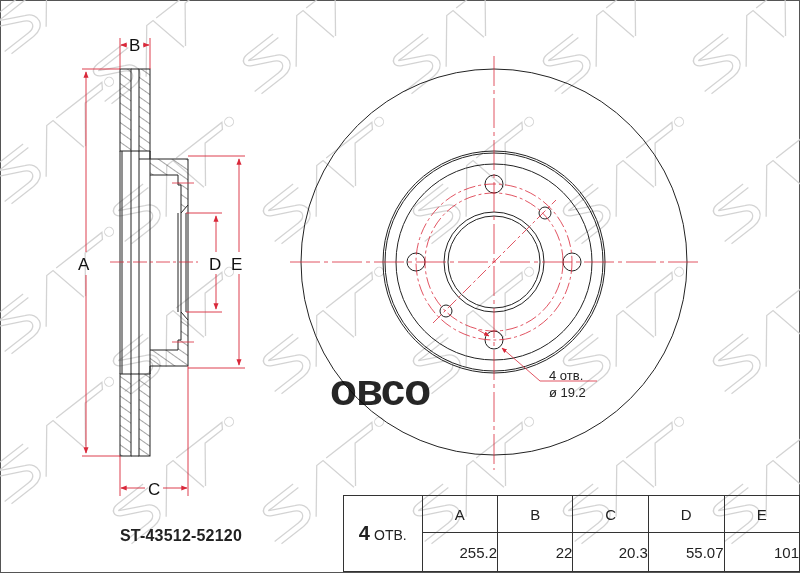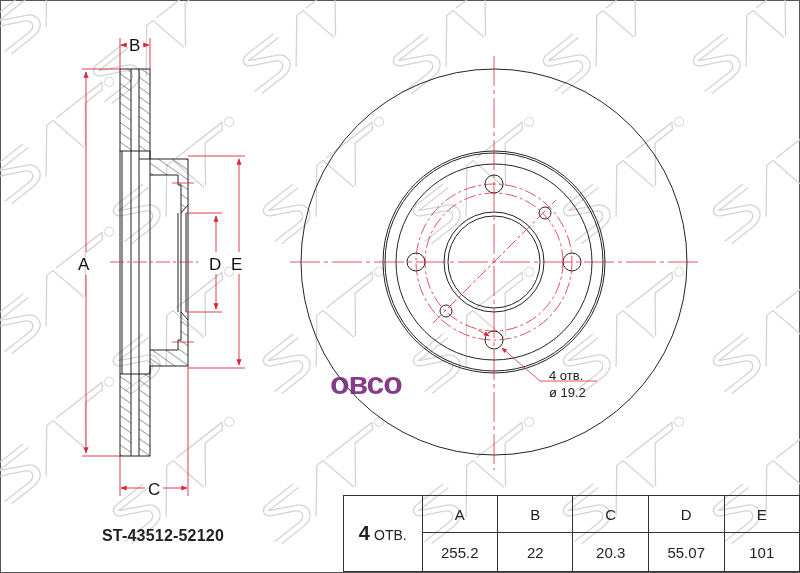--- a/index.html
+++ b/index.html
@@ -1,30 +1,30 @@
 <!DOCTYPE html>
 <html><head>
   <meta charset="utf-8">
   <style>
     html, body { margin:0; padding:0; background:#fff; }
     body { width:800px; height:573px; position:relative; overflow:hidden; font-family:"Liberation Sans", sans-serif; }
     .frame { position:absolute; left:0; top:0; width:798px; height:571px; border:1px solid #555; }
     svg.main { position:absolute; left:0; top:0; }
     .lbl { position:absolute; font-family:"Liberation Sans", sans-serif; color:#111; line-height:1; }
     .dim { font-size:17px; }
-    .part-number { position:absolute; left:102px; top:527px; font-size:16px; font-weight:bold; color:#222; letter-spacing:0.2px; }
+    .part-number { position:absolute; left:120px; top:527px; font-size:16px; font-weight:bold; color:#222; letter-spacing:0.2px; }
     .spec-table { position:absolute; left:343px; top:495px; border-collapse:collapse; }
     .spec-table td { border:1px solid #333; text-align:center; font-size:15px; color:#222; padding:0; }
     .spec-table td.holes { width:78px; height:75px; font-weight:bold; }
     .holes .num { font-size:20px; font-weight:bold; }
     .holes .unit { font-size:14px; font-weight:normal; }
     .spec-table td.h { height:36px; width:75px; }
-    .spec-table td.v { height:37px; }
+    .spec-table td.v { height:37px;text-align:right; }
     .hole-note { position:absolute; left:549px; font-size:13px; color:#222; }
-    .watermark-obcp { position:absolute; left:330px; top:365px; font-size:32px; font-weight:bold; color:#701a75; letter-spacing:-1px; opacity:0.85; }
+    .watermark-obcp { position:absolute; left:330px; top:365px; font-size:44px; font-weight:bold; color:#000000; letter-spacing:-1px; opacity:0.85; }
   </style>
 </head>
 <body>
 
 <div class="frame"></div>
 
 <svg class="main" width="800" height="573" viewBox="0 0 800 573">
   <defs>
     <pattern id="hatch" patternUnits="userSpaceOnUse" width="8" height="8" patternTransform="rotate(-55)">
       <line x1="0" y1="0" x2="0" y2="8" stroke="#333" stroke-width="0.9"></line>

